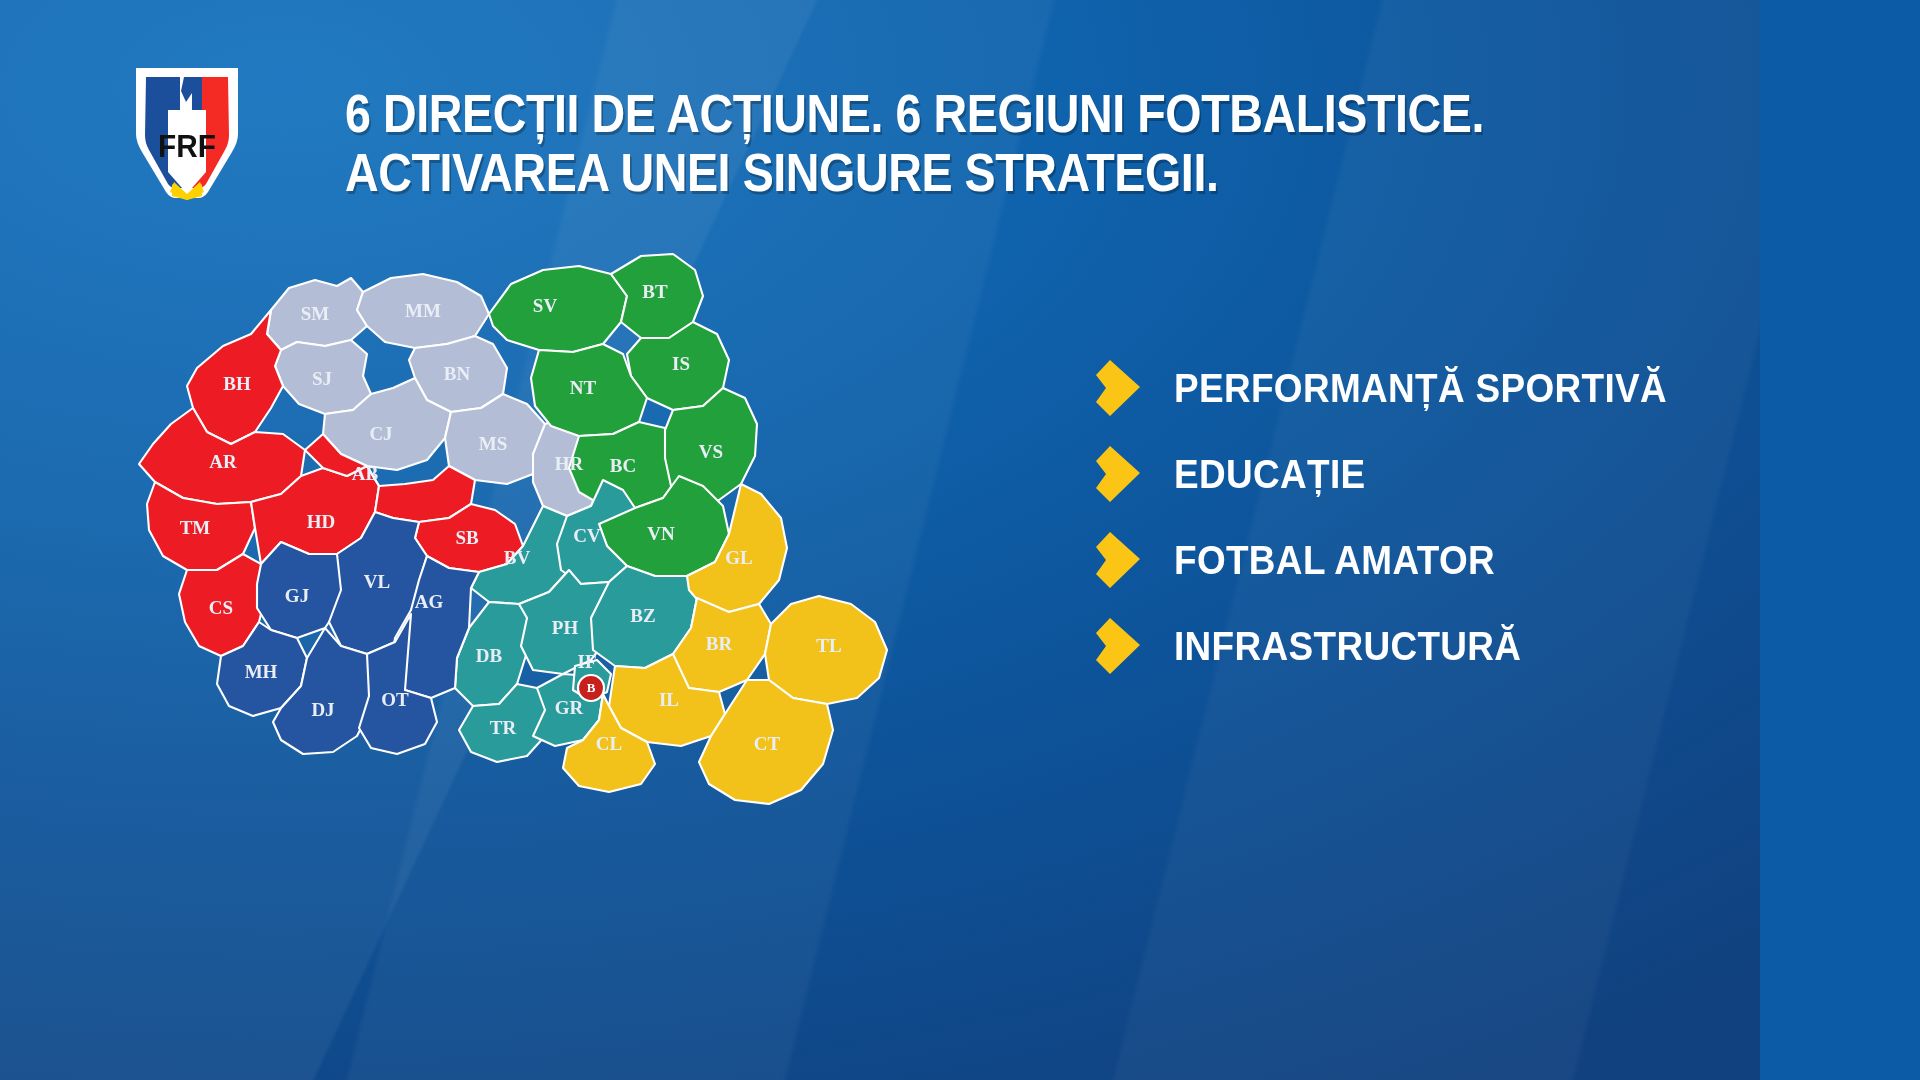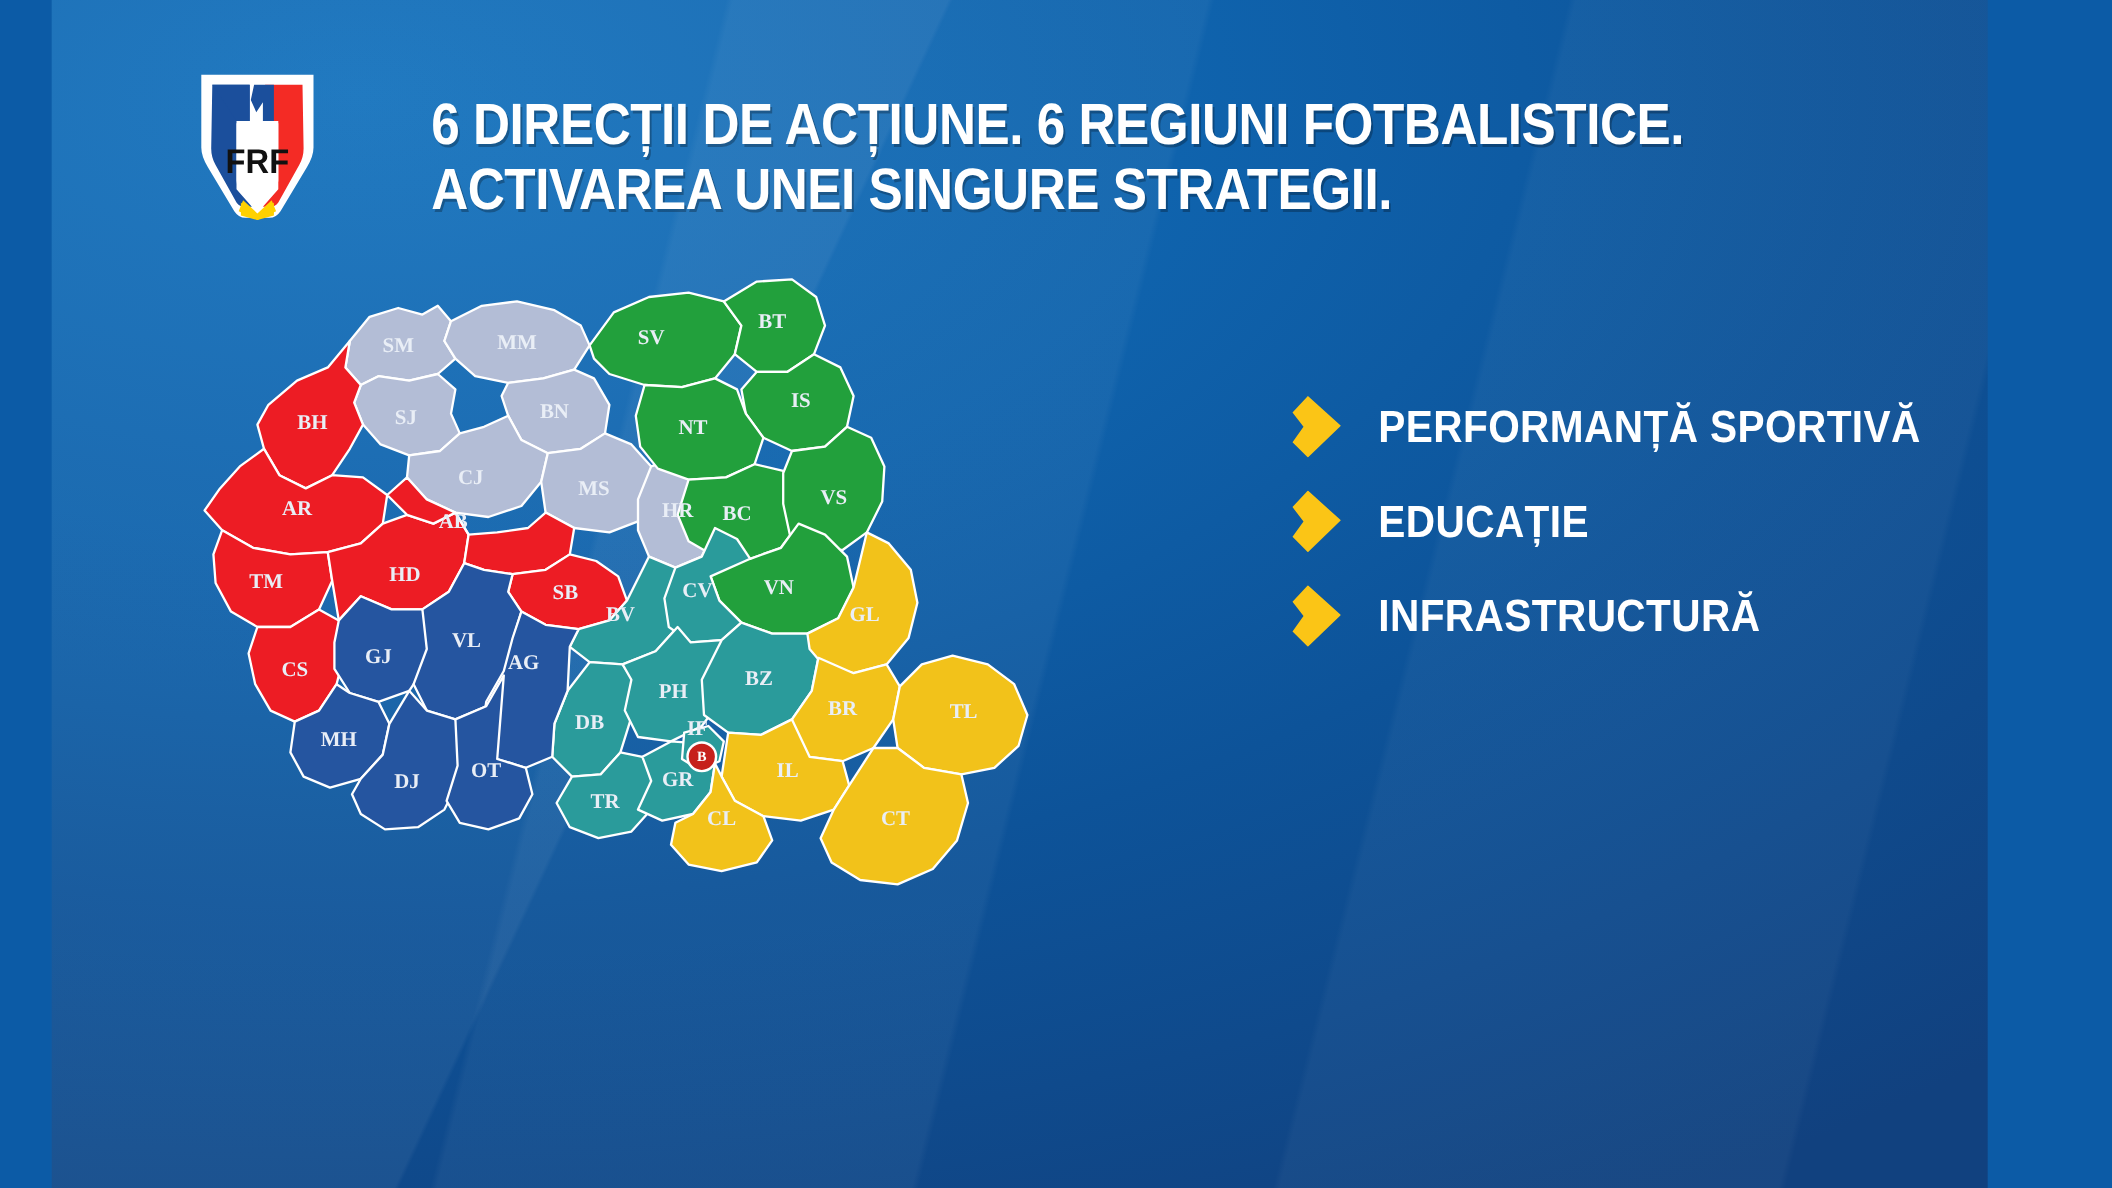--- a/index.html
+++ b/index.html
@@ -7,21 +7,20 @@
     width:1920px;height:1080px;overflow:hidden;
     font-family:"Liberation Sans", sans-serif;
     background:#0c5ba6;
   }
   #stage{
     position:relative;width:1760px;height:1080px;
     background:
       linear-gradient(115deg, rgba(255,255,255,0.055) 0%, rgba(255,255,255,0.055) 36%, rgba(0,0,0,0.0) 36.2%, rgba(0,0,0,0.0) 100%),
       radial-gradient(125% 110% at 16% 8%, #1472bd 0%, #0f63ad 34%, #0d5399 62%, #11417f 100%);
     overflow:hidden;
-    margin-left:47px;
   }
   
   #stage:before{
     content:"";position:absolute;left:0;top:0;width:1920px;height:1080px;
     background:linear-gradient(104deg,
         rgba(255,255,255,0.00) 0%,
         rgba(255,255,255,0.00) 28%,
         rgba(255,255,255,0.045) 28.3%,
         rgba(255,255,255,0.045) 48%,
         rgba(255,255,255,0.00) 48.3%,
@@ -55,21 +54,21 @@
   .county{stroke:#ffffff;stroke-width:2.1;stroke-linejoin:round;}
   .clabel{
     font-family:"Liberation Serif", serif;
     font-weight:bold;font-size:19px;
     fill:#e9eef6;
     text-anchor:middle;dominant-baseline:middle;
     paint-order:stroke;
   }
 
   
-  #dirlist{position:absolute;left:1120px;top:345px;width:740px;}
+  #dirlist{position:absolute;left:1088px;top:345px;width:740px;}
   .dir-row{display:flex;align-items:center;height:86px;}
   .bullet{
     width:52px;height:56px;flex:0 0 52px;margin-right:34px;position:relative;
   }
   .bullet svg{display:block;width:52px;height:56px;}
   .dir-text{
     color:#ffffff;
     font-family:"Liberation Sans", sans-serif;
     font-weight:bold;
     font-size:41px;
@@ -250,20 +249,28 @@
 
     <div class="dir-row">
       <span class="bullet">
         <svg viewBox="0 0 52 56">
             <path d="M22 0 L52 27 L22 56 L8 42 L18 28 L8 15 Z" fill="#fbc516"></path>
           </svg>
       </span>
       <span class="dir-text">EDUCAȚIE</span>
     </div>
 
+    <div class="dir-row">
+      <span class="bullet">
+        <svg viewBox="0 0 52 56">
+            <path d="M22 0 L52 27 L22 56 L8 42 L18 28 L8 15 Z" fill="#fbc516"></path>
+          </svg>
+      </span>
+      <span class="dir-text">FOTBAL AMATOR</span>
+    </div>
 
 
     <div class="dir-row">
       <span class="bullet">
         <svg viewBox="0 0 52 56">
             <path d="M22 0 L52 27 L22 56 L8 42 L18 28 L8 15 Z" fill="#fbc516"></path>
           </svg>
       </span>
       <span class="dir-text">INFRASTRUCTURĂ</span>
     </div>

